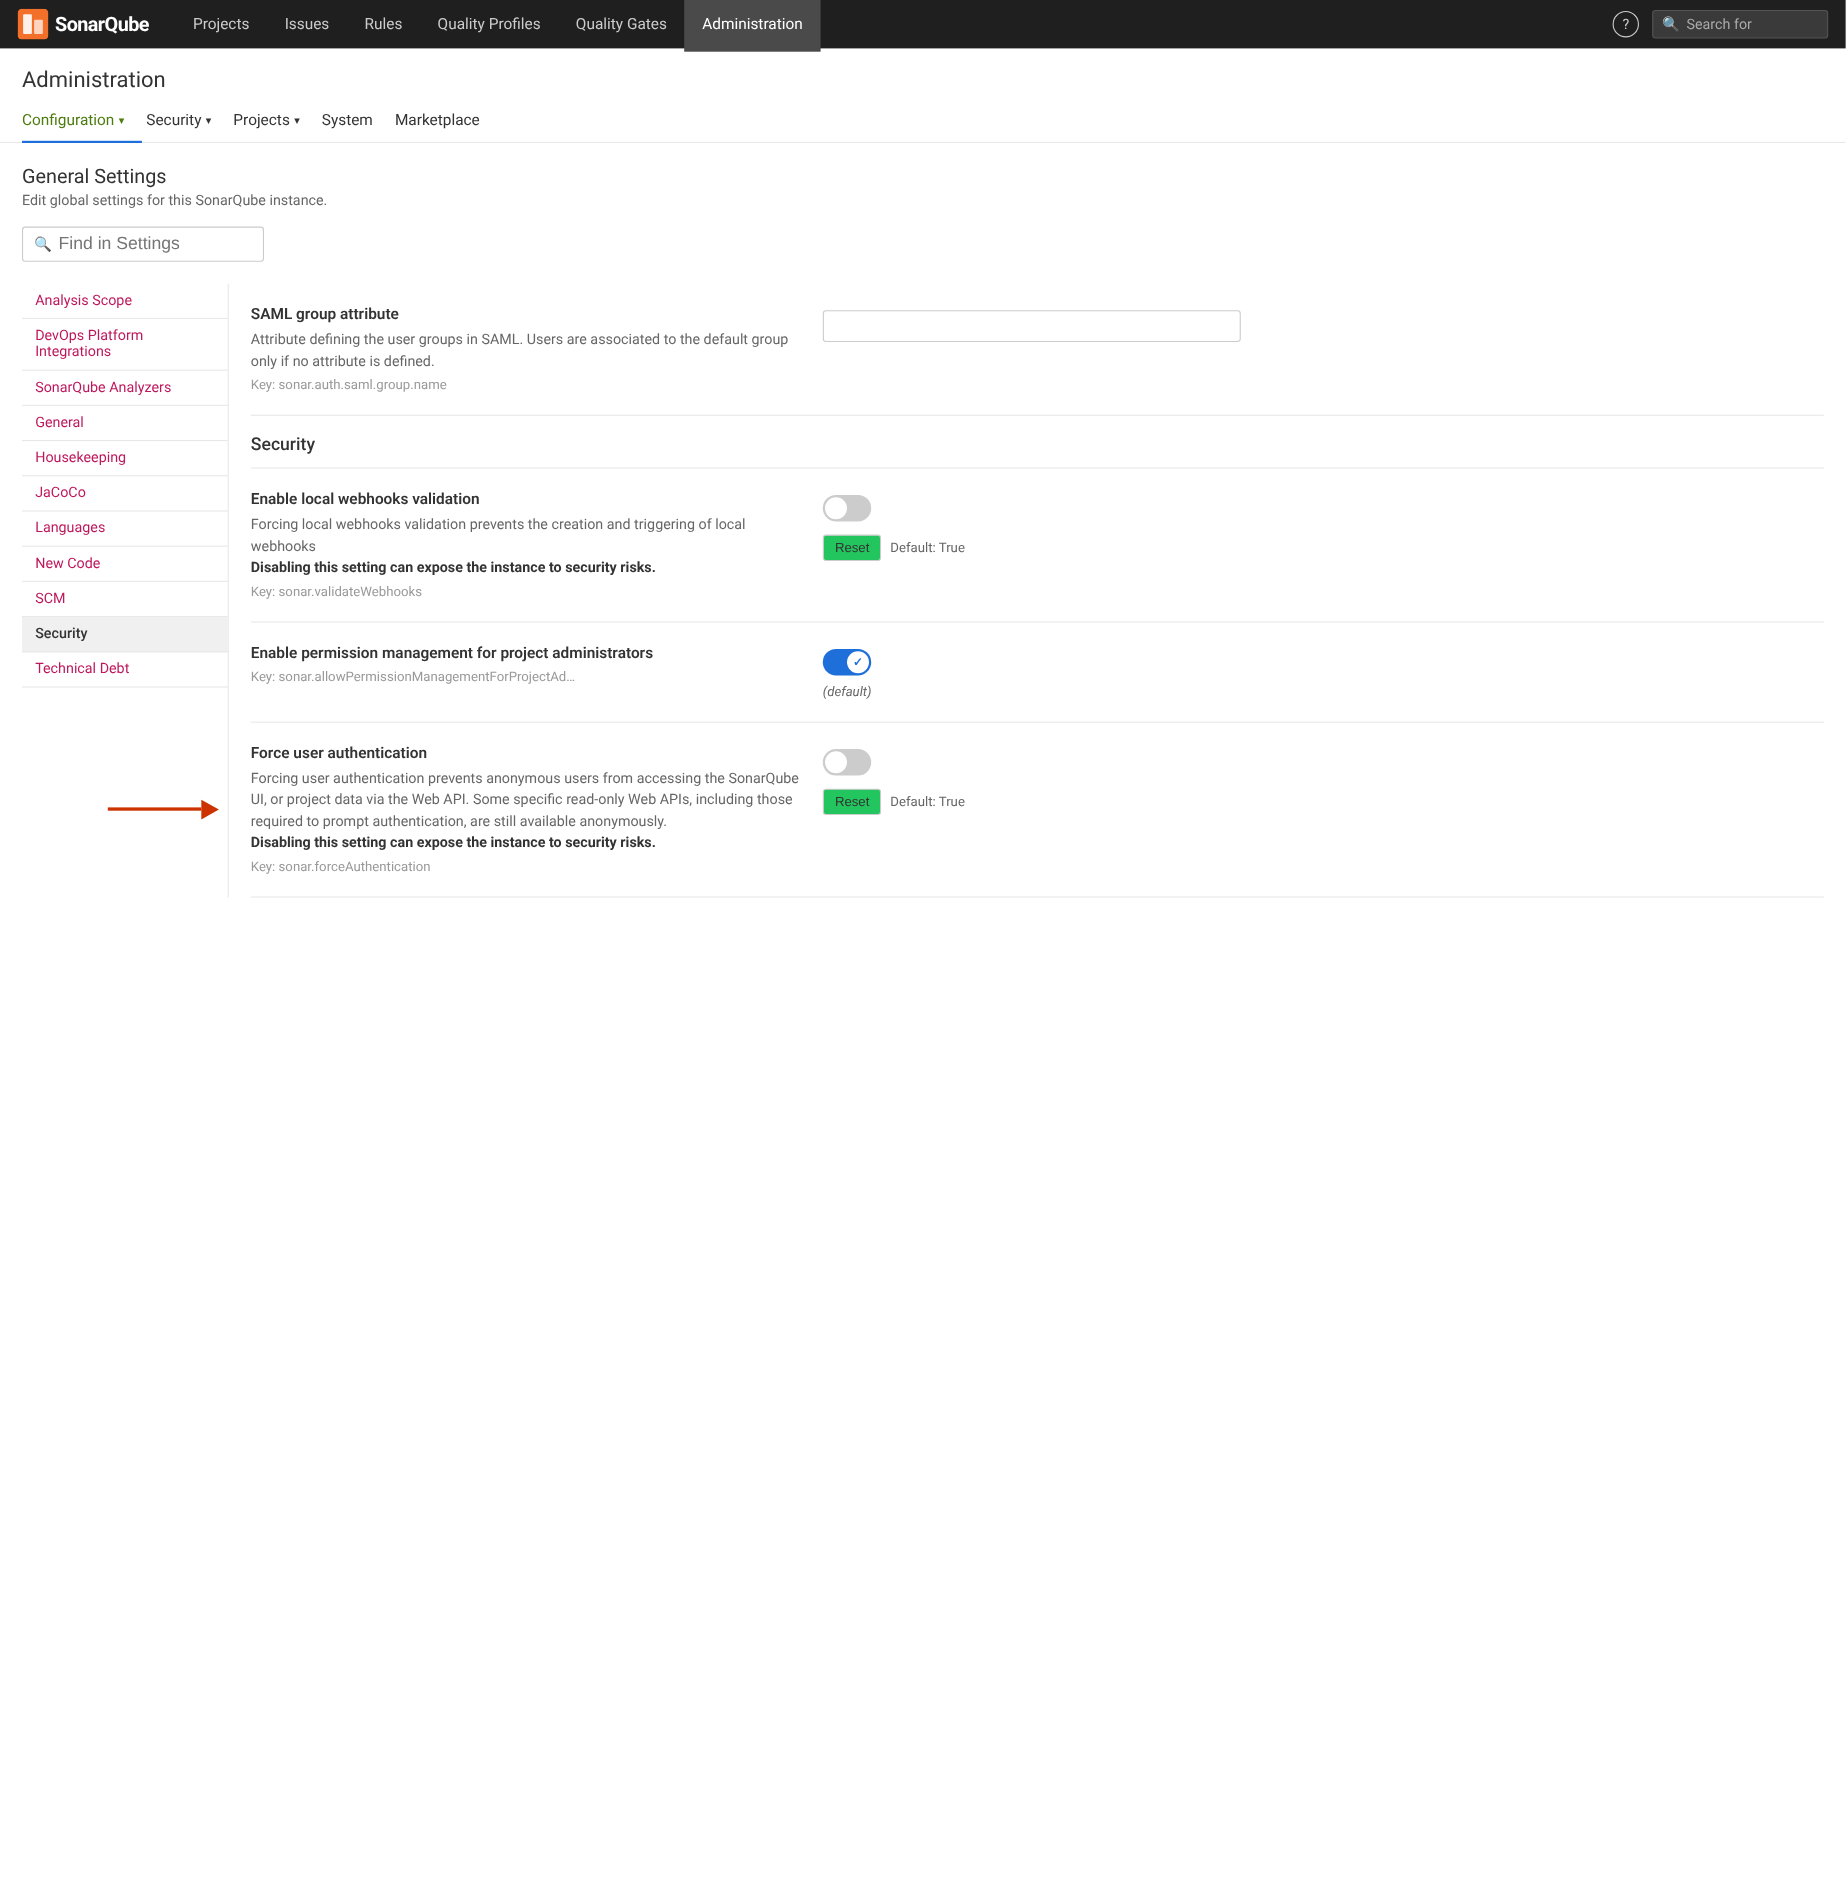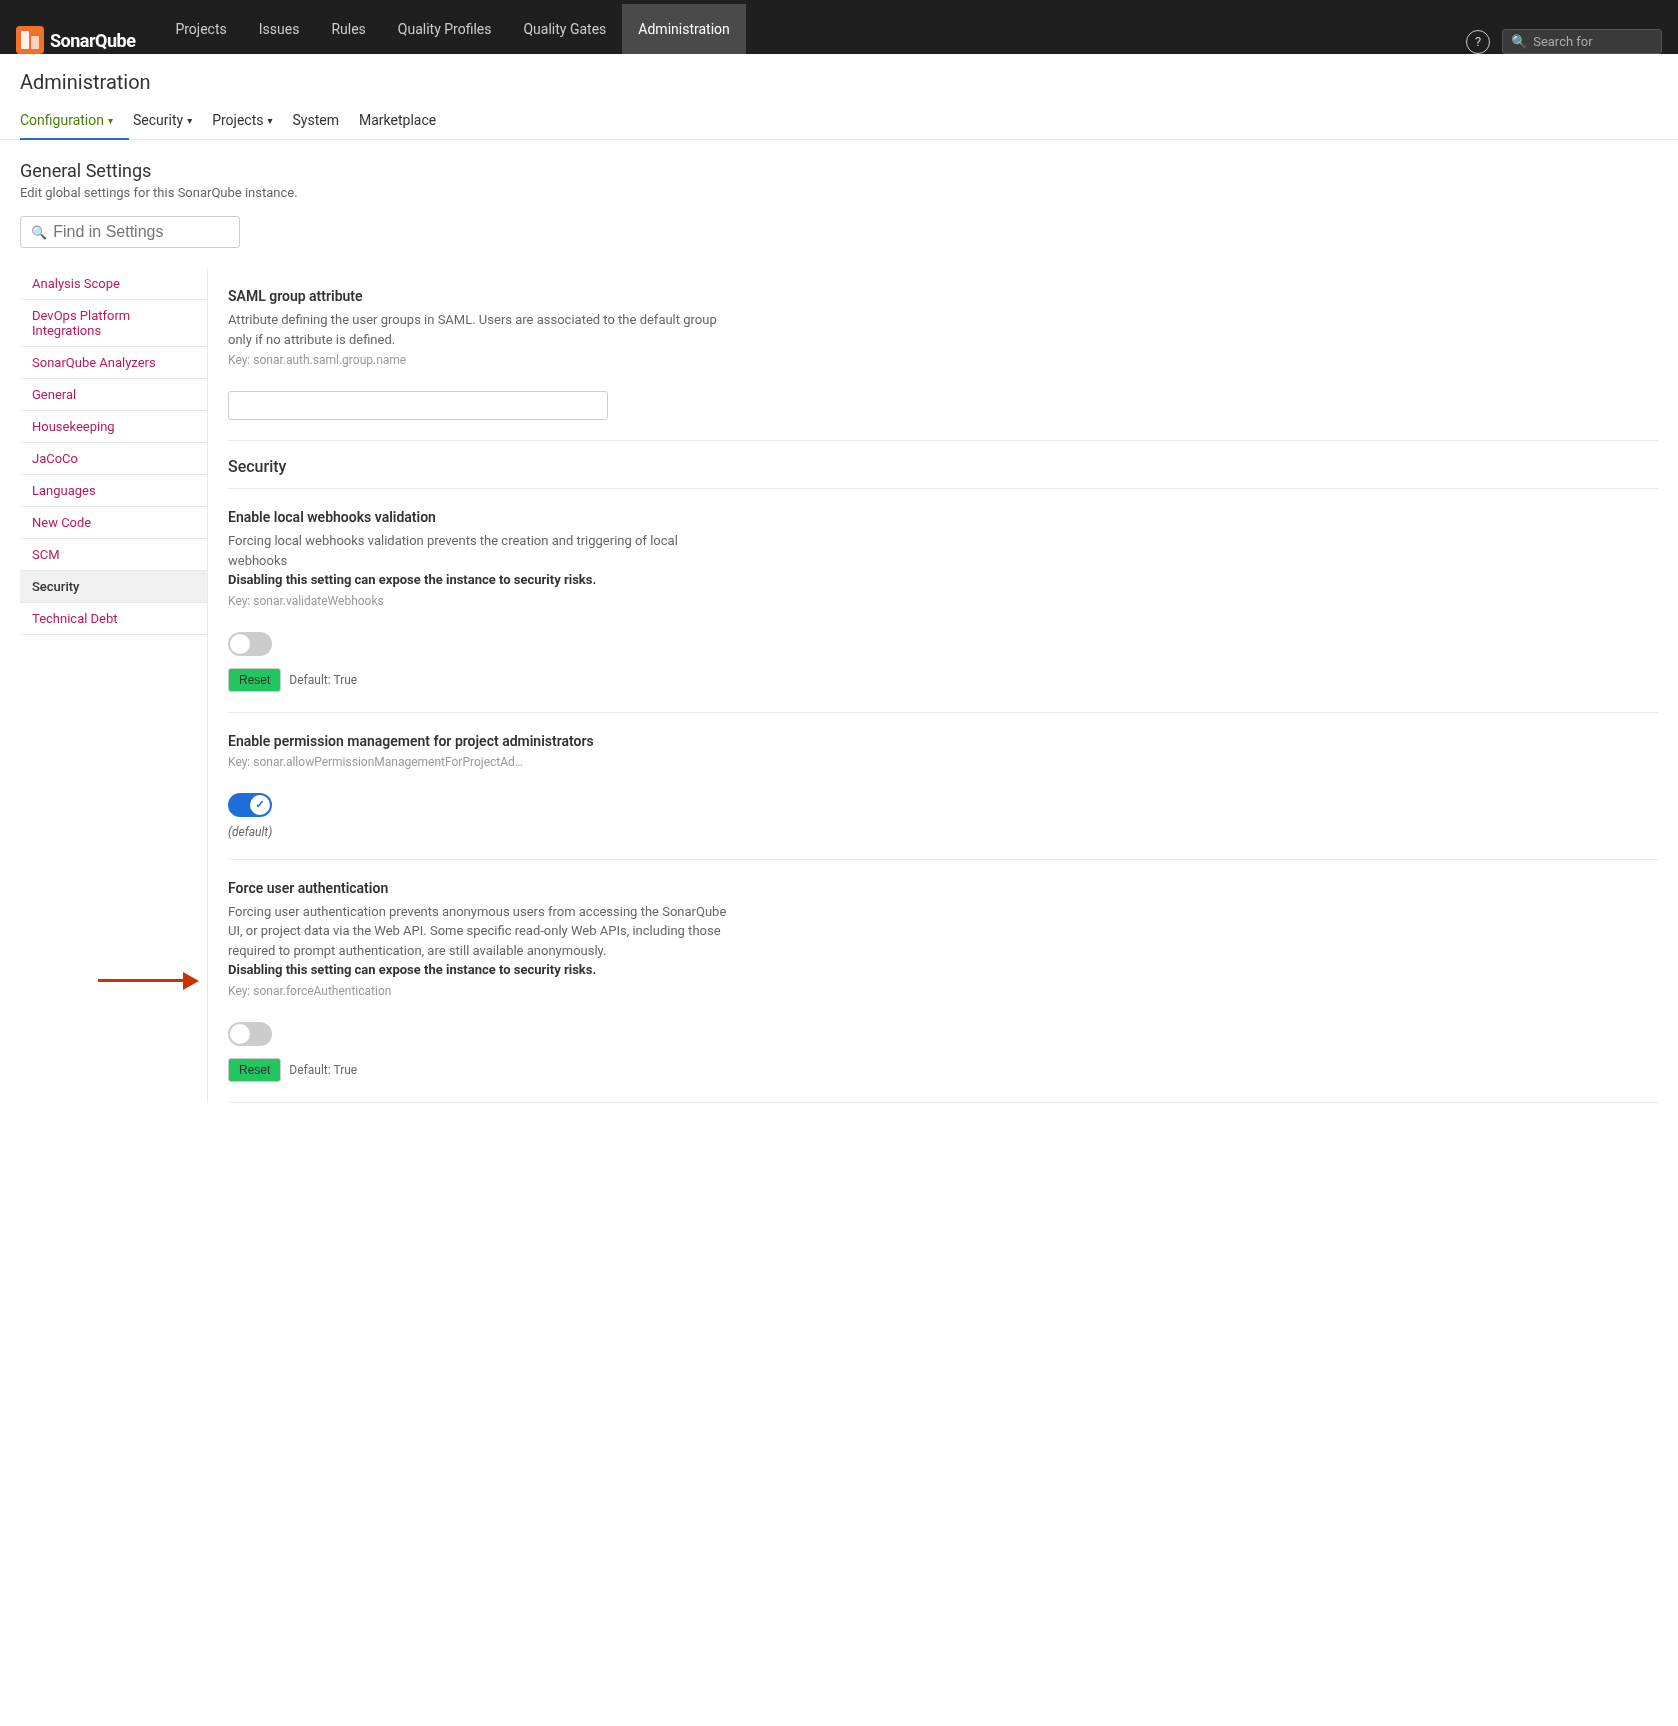--- a/index.html
+++ b/index.html
@@ -2,23 +2,23 @@
 <html><head>
   <meta charset="utf-8">
   <style>
     * { box-sizing: border-box; margin: 0; padding: 0; }
     body { font-family: -apple-system, BlinkMacSystemFont, 'Segoe UI', Roboto, sans-serif; font-size: 14px; color: #333; background: #fff; }
 
     
     .top-nav {
       background: #1f1f1f;
       display: flex;
-      align-items: flex-end;
+      align-items: center;
       padding: 0 16px;
-      height: 54px;
+      height: 44px;
       position: relative;
     }
     .nav-logo {
       display: flex;
       align-items: center;
       margin-right: 24px;
     }
     .nav-logo-text {
       color: #fff;
       font-size: 18px;
@@ -194,21 +194,20 @@
       border-bottom: 1px solid #e8e8e8;
       margin-bottom: 0;
     }
 
     .setting-item {
       display: flex;
       padding: 20px 0;
       border-bottom: 1px solid #e8e8e8;
       align-items: flex-start;
       gap: 20px;
-      flex-direction: column;
     }
     .setting-info {
       flex: 1;
       max-width: 500px;
     }
     .setting-name {
       font-size: 14px;
       font-weight: 600;
       color: #333;
       margin-bottom: 6px;

